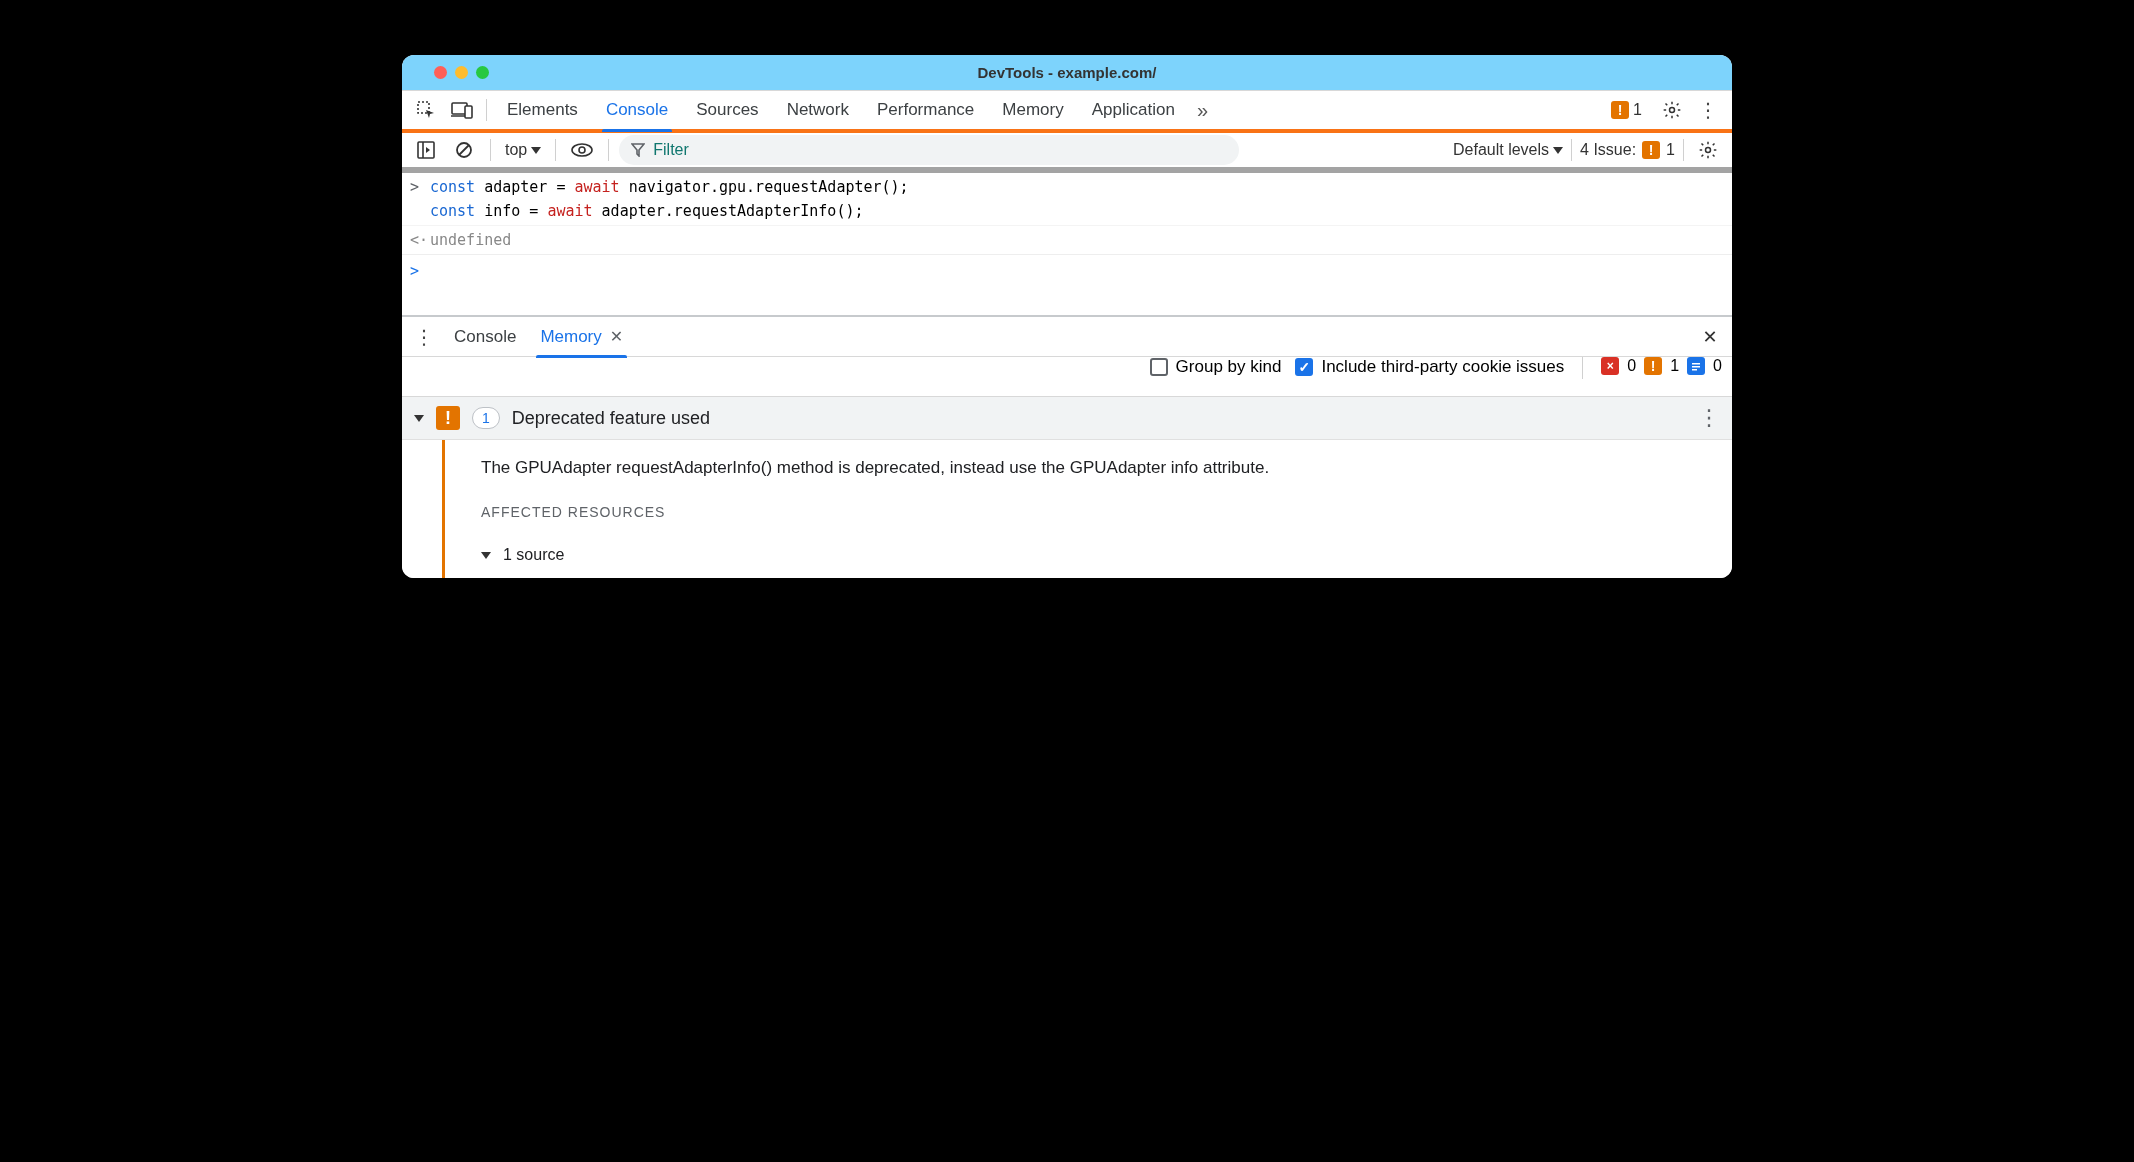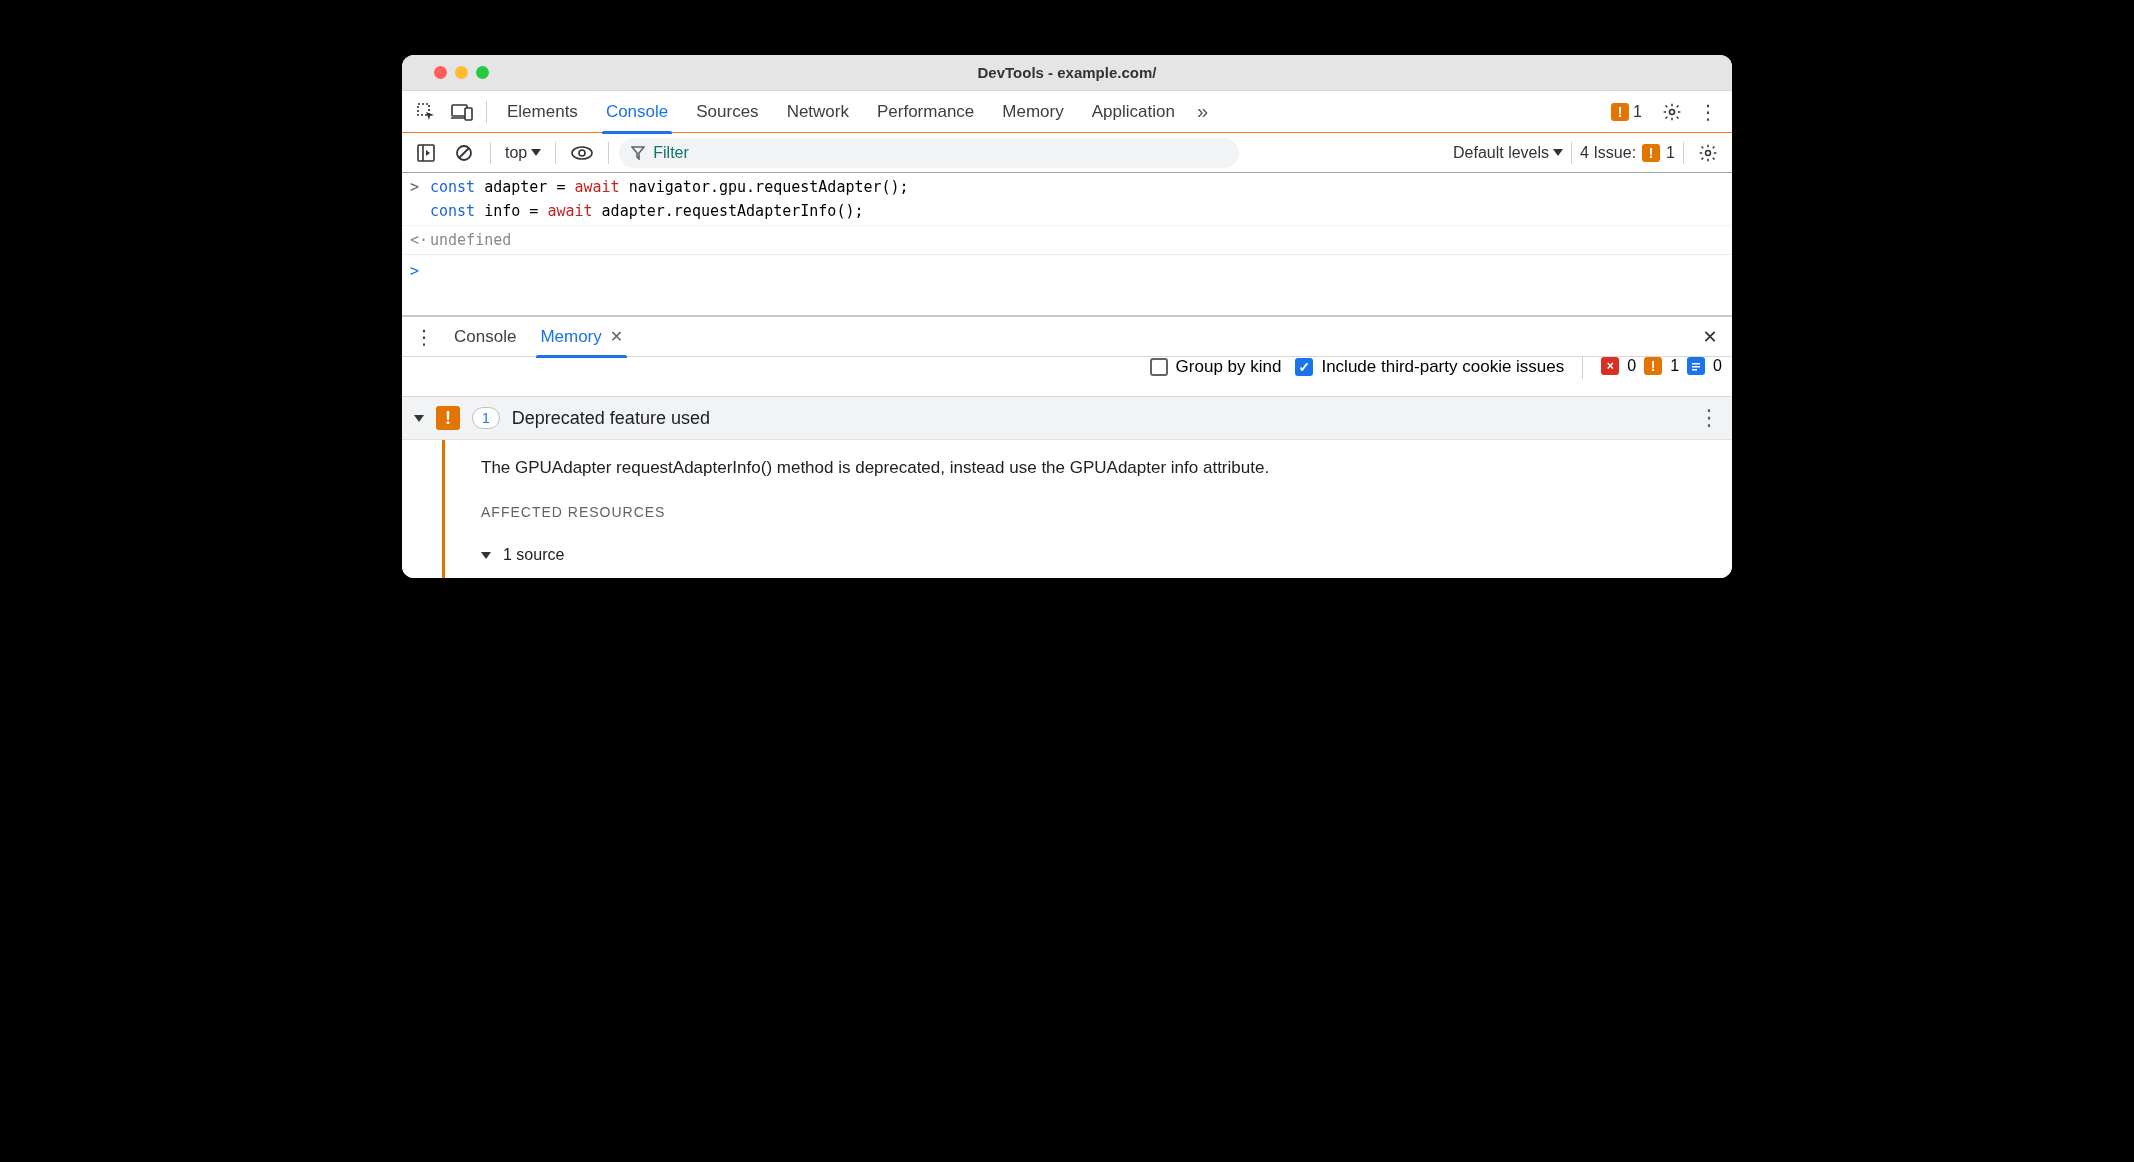--- a/index.html
+++ b/index.html
@@ -18,21 +18,21 @@
     background: #fff;
     border-radius: 12px;
     box-shadow: 0 20px 60px rgba(0,0,0,0.5);
     overflow: hidden;
     display: flex;
     flex-direction: column;
   }
   
   .titlebar {
     height: 36px;
-    background: #e5e5e5;
+    background: #7dd3fc;
     border-bottom: 1px solid #d8d8d8;
     display: flex;
     align-items: center;
     position: relative;
     padding-left: 18px;
   }
   .traffic-lights {
     display: flex;
     gap: 8px;
     padding-left: 14px;
@@ -46,21 +46,21 @@
     left: 0; right: 0;
     text-align: center;
     font-size: 15px;
     font-weight: 600;
     color: #333;
     pointer-events: none;
   }
   
   .tabs-row {
     height: 42px;
-    border-bottom: 1px solid #f97316;
+    border-bottom: 4px solid #f97316;
     display: flex;
     align-items: center;
     padding: 0 8px;
     gap: 4px;
   }
   .icon-btn {
     display: flex;
     align-items: center;
     justify-content: center;
     width: 32px;
@@ -136,21 +136,21 @@
     font-size: 12px;
     font-weight: 700;
     display: flex;
     align-items: center;
     justify-content: center;
     line-height: 1;
   }
   
   .console-toolbar {
     height: 40px;
-    border-bottom: 1px solid #a3a3a3;
+    border-bottom: 6px solid #a3a3a3;
     display: flex;
     align-items: center;
     padding: 0 8px;
     gap: 6px;
     font-size: 16px;
     color: #333;
   }
   .ctx-selector {
     display: flex;
     align-items: center;

